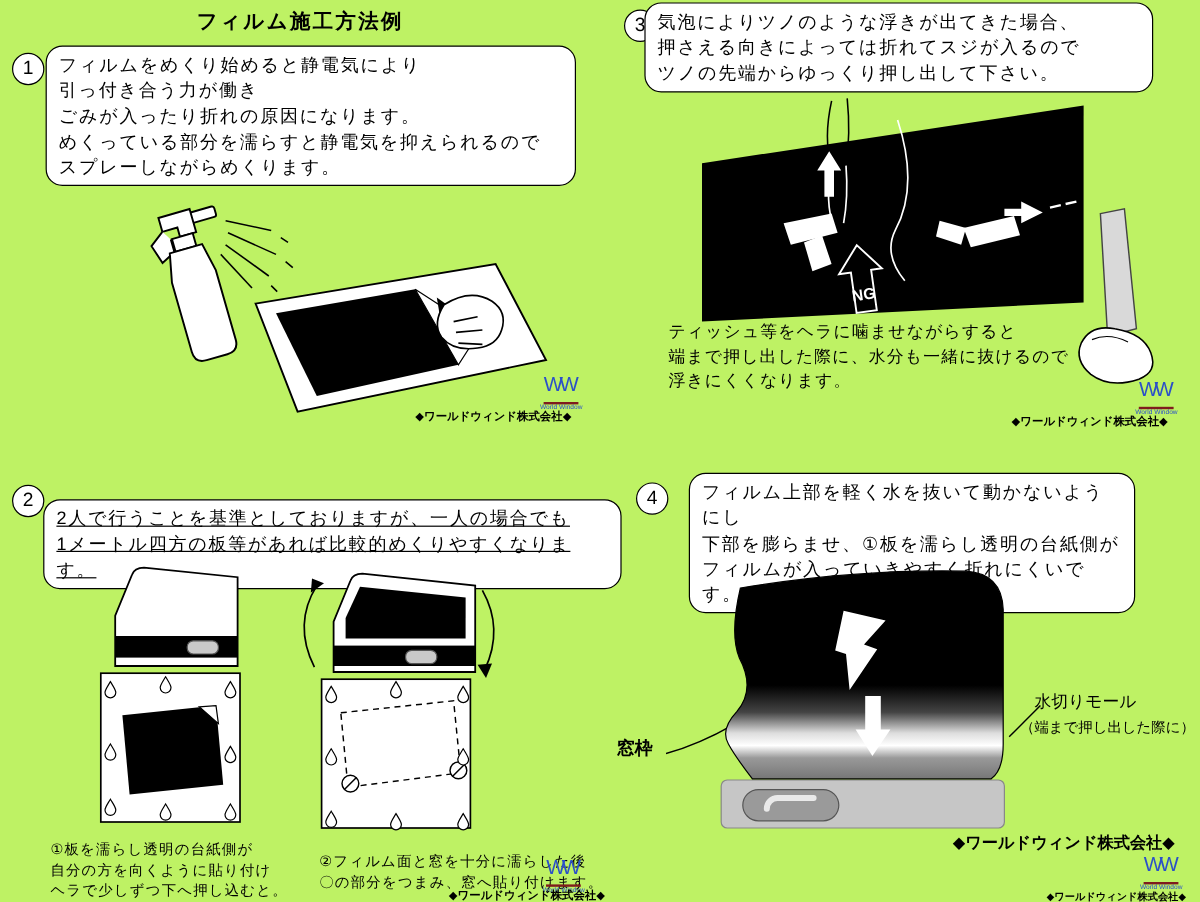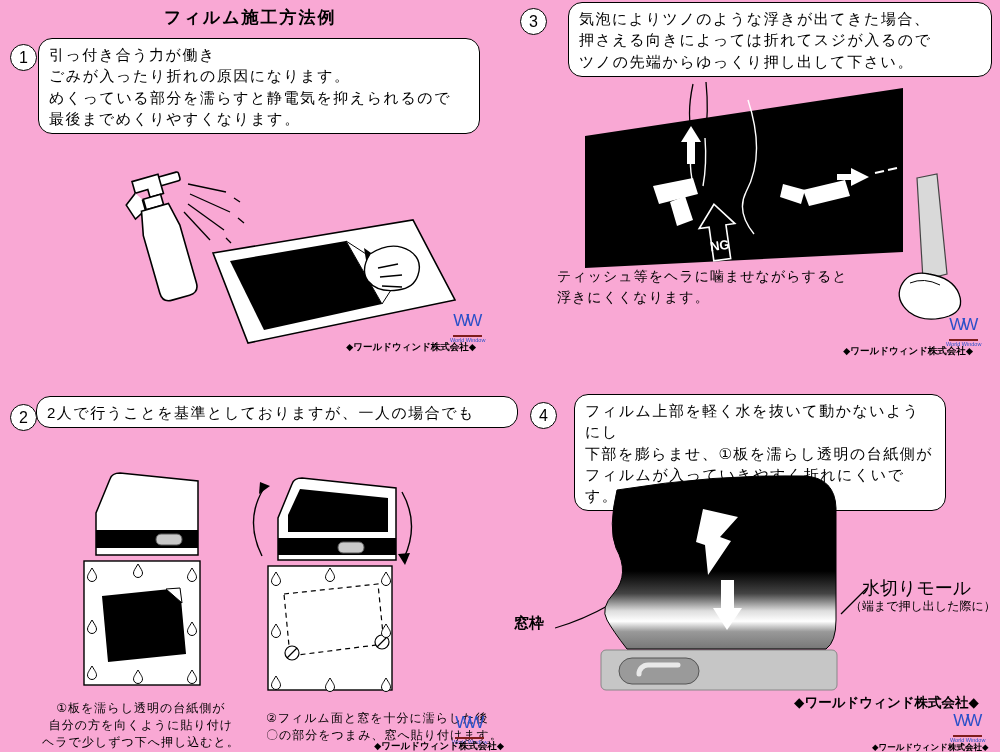--- a/index.html
+++ b/index.html
@@ -1,51 +1,52 @@
 <!DOCTYPE html>
 <html><head>
 <meta charset="utf-8">
 <style>
   * { margin:0; padding:0; box-sizing:border-box; }
   html,body { background:#9a9a9a; }
   body { font-family:"Liberation Sans","DejaVu Sans",sans-serif; color:#000; }
-  .page { position:relative; width:1000px; height:752px; background:#f9a8d4; overflow:hidden; margin:0 auto; }
+  .page { position:relative; width:1000px; height:752px; background:#bef264; overflow:hidden; margin:0 auto; }
   .abs { position:absolute; }
   .title { font-size:17px; letter-spacing:2px; font-weight:bold; }
   .circle-num { width:27px; height:27px; border:1.7px solid #000; border-radius:50%;
                 display:flex; align-items:center; justify-content:center;
                 font-size:16px; background:#fff; }
   .bubble { border:1.6px solid #000; border-radius:14px; background:#fff;
             padding:5px 10px 4px 10px; font-size:15px; line-height:1.42; letter-spacing:1.5px; }
   .cap { font-size:14px; line-height:1.48; letter-spacing:1px; }
   .cap-sm { font-size:12px; line-height:1.42; letter-spacing:1px; }
   .company { font-size:9.5px; font-weight:bold; letter-spacing:0; white-space:nowrap; }
   .company-lg { font-size:13.5px; font-weight:bold; white-space:nowrap; }
   .bold-label { font-size:15px; font-weight:bold; white-space:nowrap; }
-  .mid-label { font-size:18px; white-space:nowrap; }
+  .mid-label { font-size:14px; white-space:nowrap; }
   .sub-label { font-size:12px; white-space:nowrap; }
   .ww { display:flex; flex-direction:column; align-items:center; color:#2b50c8; line-height:1; }
   .ww .mark { font-size:17px; font-weight:normal; letter-spacing:-3px; border-bottom:2px solid #7f1d1d; padding:0 3px 6px 0; }
   .ww .sub { font-size:5.5px; margin-top:1px; letter-spacing:0; }
   svg { display:block; }
 </style>
 </head>
 <body>
 
 <div class="page">
 
   <div class="abs title" style="left:164px; top:6px;">フィルム施工方法例</div>
 
   <div class="abs circle-num" style="left:10px; top:44px;">1</div>
 
   <div class="abs bubble" style="left:38px; top:38px; width:442px;">
+    <div>フィルムをめくり始めると静電気により</div>
     <div>引っ付き合う力が働き</div>
     <div>ごみが入ったり折れの原因になります。</div>
     <div>めくっている部分を濡らすと静電気を抑えられるので</div>
-    <div>最後までめくりやすくなります。</div>
+    <div>スプレーしながらめくります。</div>
   </div>
 
   <svg class="abs" style="left:38px; top:158px;" width="460" height="205" viewBox="0 0 460 205">
 
     <g transform="translate(112,32) rotate(-16)" fill="#fff" stroke="#000" stroke-width="1.6">
       <rect x="10" y="-10" width="22" height="9" rx="2"></rect>
       <path d="M-15,-13 L12,-13 L12,7 L-2,7 L-2,-1 L-15,-1 Z"></path>
       <path d="M-15,-1 L-27,8 L-22,24 L-10,18 L-10,7"></path>
       <rect x="-9" y="7" width="18" height="11"></rect>
       <path d="M-14,18 L14,18 L19,42 L19,102 Q19,112 9,112 L-9,112 Q-19,112 -19,102 L-19,42 Z"></path>
@@ -75,21 +76,21 @@
   </svg>
 
   <div class="abs ww" style="left:450px; top:312px;">
     <span class="mark">WW</span>
     <span class="sub">World Window</span>
   </div>
   <div class="abs company" style="left:346px; top:341px;">◆ワールドウィンド株式会社◆</div>
 
   <div class="abs circle-num" style="left:520px; top:8px;">3</div>
 
-  <div class="abs bubble" style="left:568px; top:2px; width:424px;">
+  <div class="abs bubble" style="left:537px; top:2px; width:424px;">
     <div>気泡によりツノのような浮きが出てきた場合、</div>
     <div>押さえる向きによっては折れてスジが入るので</div>
     <div>ツノの先端からゆっくり押し出して下さい。</div>
   </div>
 
   <svg class="abs" style="left:555px; top:78px;" width="445" height="255" viewBox="0 0 445 255">
 
     <path d="M138,6 q-7,32 0,54" fill="none" stroke="#000" stroke-width="1.3"></path>
     <path d="M151,4 q3,30 -1,56" fill="none" stroke="#000" stroke-width="1.3"></path>
 
@@ -121,33 +122,35 @@
 
     <g>
       <polygon points="362,100 382,96 392,196 368,202" fill="#d9d9d9" stroke="#444" stroke-width="1.2"></polygon>
       <path d="M346,208 q8,-16 28,-12 q24,4 30,20 q6,16 -10,22 q-24,8 -40,-4 q-14,-12 -8,-26 z" fill="#fff" stroke="#000" stroke-width="1.3"></path>
       <path d="M355,205 q14,-6 30,2" fill="none" stroke="#000" stroke-width="1"></path>
     </g>
   </svg>
 
   <div class="abs cap" style="left:557px; top:266px;">
     <div>ティッシュ等をヘラに噛ませながらすると</div>
+    <div>端まで押し出した際に、水分も一緒に抜けるので</div>
     <div>浮きにくくなります。</div>
   </div>
 
   <div class="abs ww" style="left:946px; top:316px;">
     <span class="mark">WW</span>
     <span class="sub">World Window</span>
   </div>
   <div class="abs company" style="left:843px; top:345px;">◆ワールドウィンド株式会社◆</div>
 
   <div class="abs circle-num" style="left:10px; top:404px;">2</div>
 
-  <div class="abs bubble" style="left:36px; top:396px; width:482px;">
+  <div class="abs bubble" style="left:36px; top:416px; width:482px;text-decoration:underline;">
     <div>2人で行うことを基準としておりますが、一人の場合でも</div>
+    <div>1メートル四方の板等があれば比較的めくりやすくなります。</div>
   </div>
 
   <svg class="abs" style="left:38px; top:458px;" width="470" height="245" viewBox="0 0 470 245">
     <defs>
       <g id="drop">
         <path d="M0,-6 C-3,-1 -4.5,1 -4.5,3 A4.5,4.5 0 0 0 4.5,3 C4.5,1 3,-1 0,-6 Z" fill="#fff" stroke="#000" stroke-width="1"></path>
       </g>
     </defs>
 
     <g fill="#fff" stroke="#000" stroke-width="1.5">
@@ -195,21 +198,21 @@
       <use href="#drop" x="238" y="172"></use>
       <use href="#drop" x="238" y="224"></use>
       <use href="#drop" x="292" y="116"></use>
       <use href="#drop" x="348" y="120"></use>
       <use href="#drop" x="348" y="172"></use>
       <use href="#drop" x="292" y="226"></use>
       <use href="#drop" x="348" y="226"></use>
     </g>
   </svg>
 
-  <div class="abs cap-sm" style="left:42px; top:700px;text-align:center;">
+  <div class="abs cap-sm" style="left:42px; top:700px;">
     <div>①板を濡らし透明の台紙側が</div>
     <div>自分の方を向くように貼り付け</div>
     <div>ヘラで少しずつ下へ押し込むと。</div>
   </div>
   <div class="abs cap-sm" style="left:266px; top:710px;">
     <div>②フィルム面と窓を十分に濡らした後</div>
     <div>〇の部分をつまみ、窓へ貼り付けます。</div>
   </div>
 
   <div class="abs ww" style="left:452px; top:714px;">

